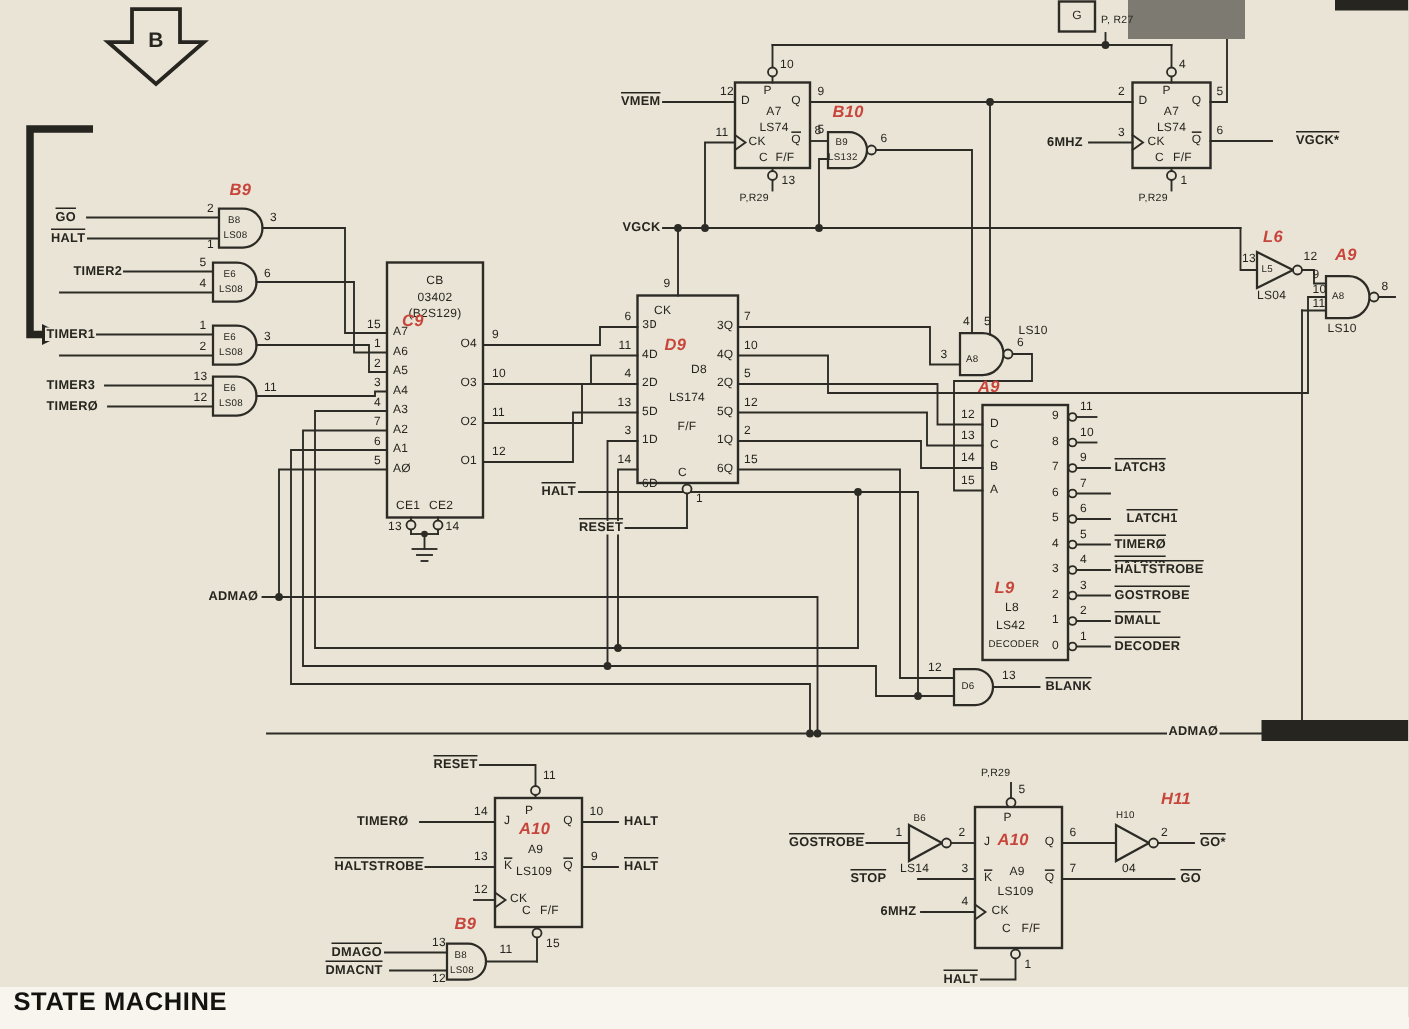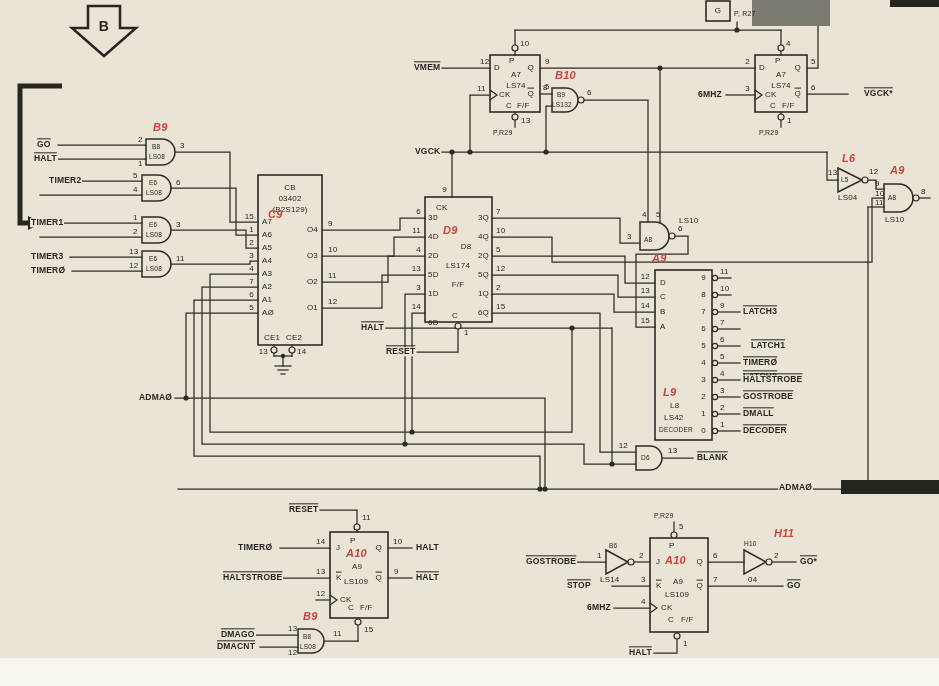--- a/index.html
+++ b/index.html
@@ -485,14 +485,15 @@
       <div class="lbl chip r" style="left: 703px; top: 562px;">Q</div>
       <div class="lbl pin" style="left: 713px; top: 556px;">6</div>
       <div class="lbl chip r ov" style="left: 703px; top: 586px;">Q</div>
       <div class="lbl pin" style="left: 713px; top: 580px;">7</div>
       <div class="lbl sig ov" style="left: 786px; top: 586px;">GO</div>
       <div class="lbl chip6" style="left: 744px; top: 544px;">H10</div>
       <div class="lbl red" style="left: 750px; top: 533px; margin-left: 24px;">H11</div>
       <div class="lbl pin" style="left: 774px; top: 556px;">2</div>
       <div class="lbl chip" style="left: 748px; top: 580px;">04</div>
       <div class="lbl sig ov" style="left: 799px; top: 562px;">GO*</div>
+      <div class="lbl title" style="left: 8px; top: 668px;">STATE MACHINE</div>
     </div>
 </div>
 
 </body></html>

